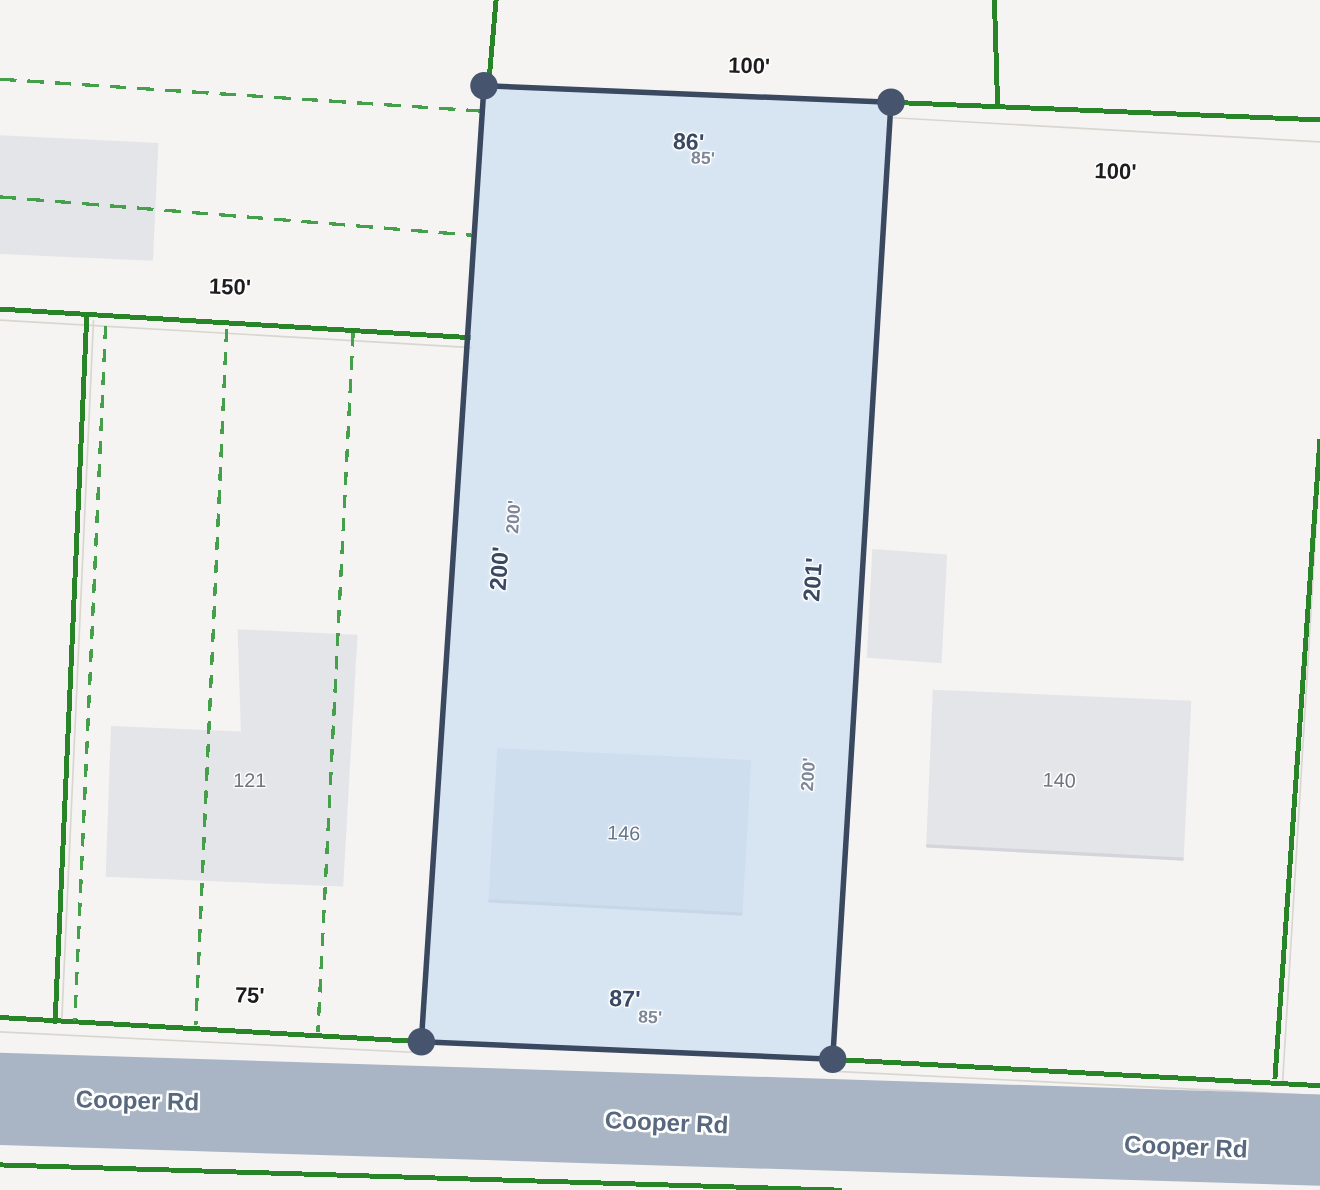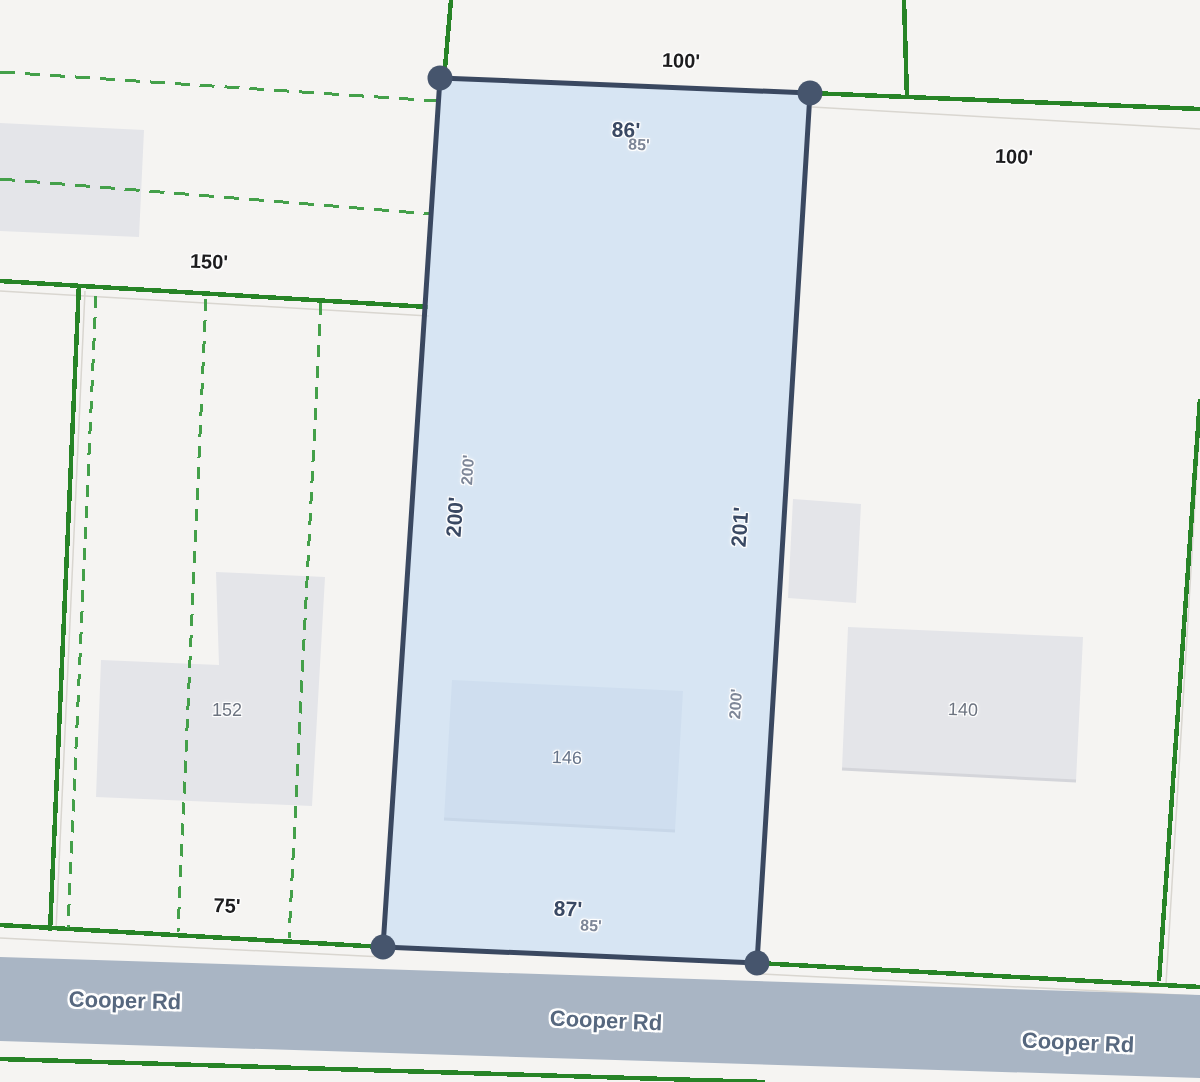--- a/index.html
+++ b/index.html
@@ -105,21 +105,21 @@
   <div class="lbl lbl-black" style="left:209px; top:262px; transform:translate(-50%,-50%) rotate(2deg);">150'</div>
 
   <div class="lbl lbl-gray" style="left:468px; top:470px; transform:translate(-50%,-50%) rotate(-86deg);">200'</div>
 
   <div class="lbl lbl-navy" style="left:455px; top:517px; transform:translate(-50%,-50%) rotate(-86deg);">200'</div>
 
   <div class="lbl lbl-navy" style="left:740px; top:527px; transform:translate(-50%,-50%) rotate(-86deg);">201'</div>
 
   <div class="lbl lbl-gray" style="left:736px; top:704px; transform:translate(-50%,-50%) rotate(-86deg);">200'</div>
 
-  <div class="lbl lbl-house" style="left:227px; top:710px;">152</div>
+  <div class="lbl lbl-house" style="left:227px; top:710px;">121</div>
 
   <div class="lbl lbl-house" style="left:567px; top:758px; transform:translate(-50%,-50%) rotate(2deg); color:#68758a;">146</div>
 
   <div class="lbl lbl-house" style="left:963px; top:710px; transform:translate(-50%,-50%) rotate(2deg);">140</div>
 
   <div class="lbl lbl-black" style="left:227px; top:906px; transform:translate(-50%,-50%) rotate(2deg);">75'</div>
 
   <div class="lbl lbl-navy" style="left:568px; top:909px; transform:translate(-50%,-50%) rotate(2deg);">87'</div>
 
   <div class="lbl lbl-gray" style="left:591px; top:926px; transform:translate(-50%,-50%) rotate(2deg);">85'</div>

